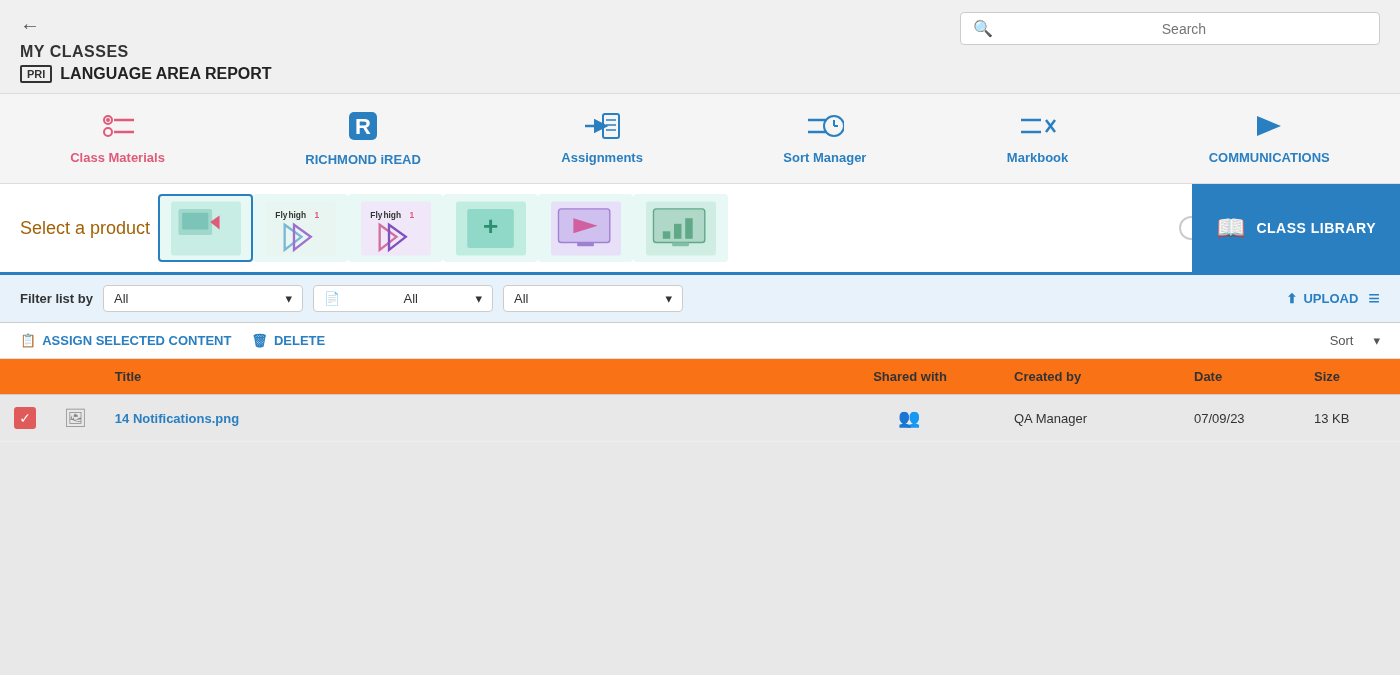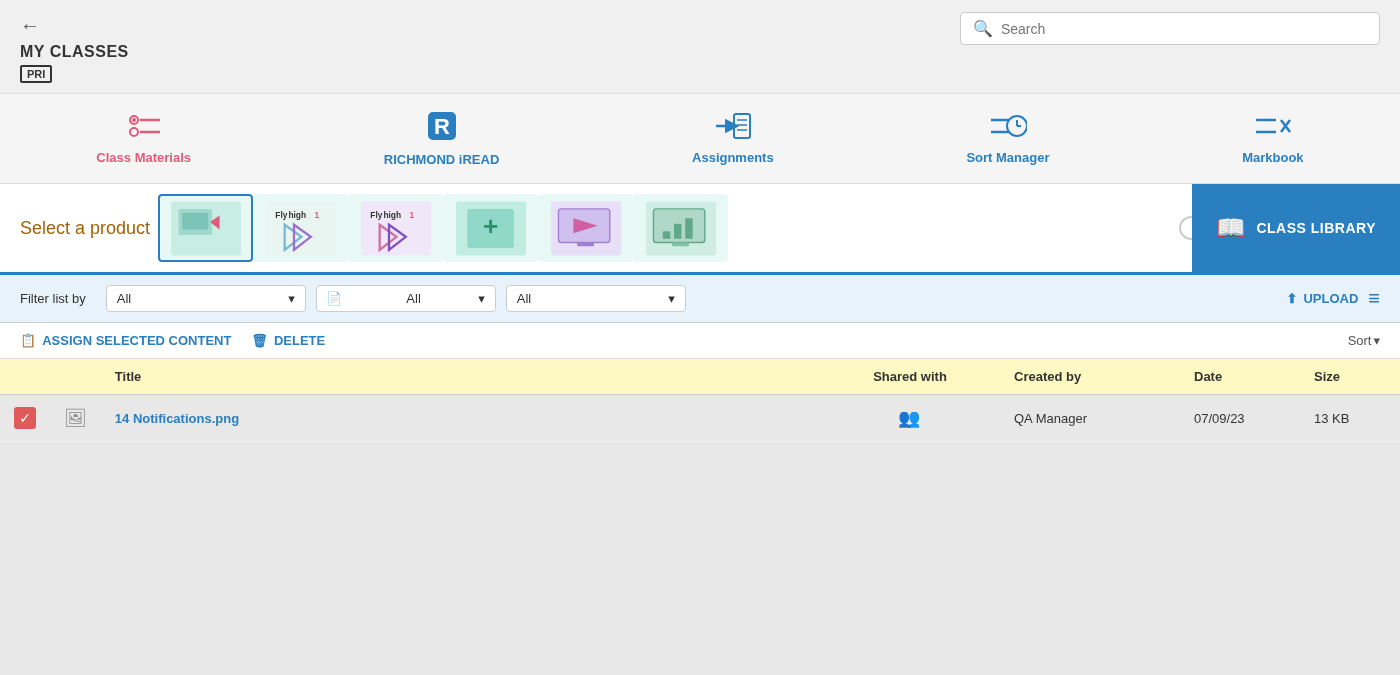--- a/index.html
+++ b/index.html
@@ -28,21 +28,21 @@
     }
     .pri-badge {
       border: 2px solid #333; padding: 1px 5px; font-size: 11px; font-weight: bold; color: #333; border-radius: 2px;
     }
     .search-box {
       display: flex; align-items: center;
       background: white; border: 1px solid #ccc; border-radius: 4px;
       padding: 6px 12px; width: 420px;
     }
     .search-box input {
-      border: none; outline: none; font-size: 14px; width: 100%; color: #3b82f6;
+      border: none; outline: none; font-size: 14px; width: 100%; color: #3b82f6; text-align: center;
     }
     .search-icon { color: #999; margin-right: 8px; font-size: 16px; }
 
     
     .nav-bar {
       background: #f5f5f5;
       display: flex;
       align-items: center;
       justify-content: space-around;
       padding: 10px 0;
@@ -85,21 +85,21 @@
       padding: 0 24px; height: 100%;
       font-size: 14px; font-weight: bold; letter-spacing: 0.5px;
       position: absolute; right: 0; top: 0; bottom: 0;
     }
 
     
     .filter-bar {
       display: flex; align-items: center; padding: 10px 20px;
       background: #e8f2fb; border-bottom: 1px solid #ccc; gap: 10px;
     }
-    .filter-label { font-size: 13px; color: #333; font-weight: normal; margin-right: 10px; }
+    .filter-label { font-size: 13px; color: #333; font-weight: bold; margin-right: 0; }
     .filter-select {
       display: flex; align-items: center; justify-content: space-between;
       background: white; border: 1px solid #ccc; border-radius: 4px;
       padding: 5px 10px; min-width: 200px; cursor: pointer; font-size: 13px; color: #333;
     }
     .filter-select2 { min-width: 180px; }
     .filter-doc-icon { color: #555; margin-right: 6px; }
     .filter-spacer { flex: 1; }
     .upload-btn {
       display: flex; align-items: center; gap: 6px; background: none; border: none;
@@ -116,27 +116,27 @@
     }
     .assign-btn {
       display: flex; align-items: center; gap: 6px;
       color: #2a7fc1; font-size: 13px; font-weight: bold; cursor: pointer; background: none; border: none;
     }
     .delete-btn {
       display: flex; align-items: center; gap: 6px;
       color: #2a7fc1; font-size: 13px; font-weight: bold; cursor: pointer; background: none; border: none;
     }
     .sort-area {
-      margin-left: auto; display: flex; align-items: center; gap: 2px;
+      margin-left: auto; display: flex; align-items: center; gap: 20px;
       font-size: 13px; color: #555; cursor: pointer;
     }
 
     
     .table { width: 100%; border-collapse: collapse; }
-    .table thead tr { background: #fef9c3; }
+    .table thead tr { background: #f97316; }
     .table th {
       padding: 10px 14px; text-align: left; font-size: 13px; color: #333; font-weight: bold;
       border-bottom: 1px solid #ccc;
     }
     .table td {
       padding: 12px 14px; font-size: 13px; color: #333;
       border-bottom: 1px solid #eee; vertical-align: middle;
     }
     .table td.centered { text-align: center; }
     .checkbox-checked {
@@ -149,20 +149,21 @@
 <body>
 
 <div class="header">
   <div class="header-left">
     <button class="back-btn">
       <span>←</span>
     </button>
     <div class="my-classes-label">MY CLASSES</div>
     <div class="course-label">
       <span class="pri-badge">PRI</span>
+      <span>LANGUAGE AREA REPORT</span>
     </div>
   </div>
   <div class="search-box">
     <span class="search-icon">🔍</span>
     <input type="text" placeholder="Search" style="">
   </div>
 </div>
 
 <div class="nav-bar">
 
@@ -225,20 +226,28 @@
       <svg width="38" height="28" viewBox="0 0 38 28">
         <line x1="2" y1="8" x2="22" y2="8" stroke="#2a7fc1" stroke-width="2.5"></line>
         <line x1="2" y1="20" x2="22" y2="20" stroke="#2a7fc1" stroke-width="2.5"></line>
         <line x1="27" y1="8" x2="36" y2="20" stroke="#2a7fc1" stroke-width="2.5"></line>
         <line x1="36" y1="8" x2="27" y2="20" stroke="#2a7fc1" stroke-width="2.5"></line>
       </svg>
     </span>
     <span>Markbook</span>
   </div>
 
+  <div class="nav-item">
+    <span class="nav-icon">
+      <svg width="32" height="28" viewBox="0 0 32 28">
+        <polygon points="4,4 4,24 28,14" fill="#2a7fc1"></polygon>
+      </svg>
+    </span>
+    <span>COMMUNICATIONS</span>
+  </div>
 </div>
 
 <div style="background:white; border-bottom: 3px solid #2a7fc1; display:flex; align-items:center; padding: 10px 20px; position:relative; min-height: 90px;">
   <span style="font-size:18px; color:#a16207; margin-right:8px; white-space:nowrap;">Select a product</span>
 
   <div style="display:flex; flex:1;">
 
     <div class="product-thumb selected">
       <svg width="75" height="58" viewBox="0 0 75 58">
         <rect x="0" y="0" width="75" height="58" fill="#c8ede4" rx="3"></rect>

